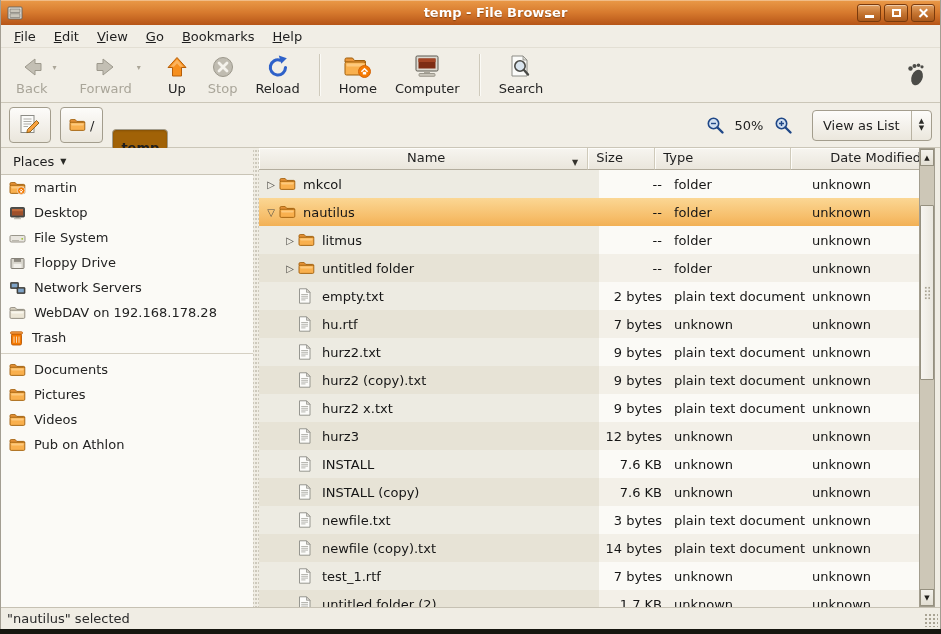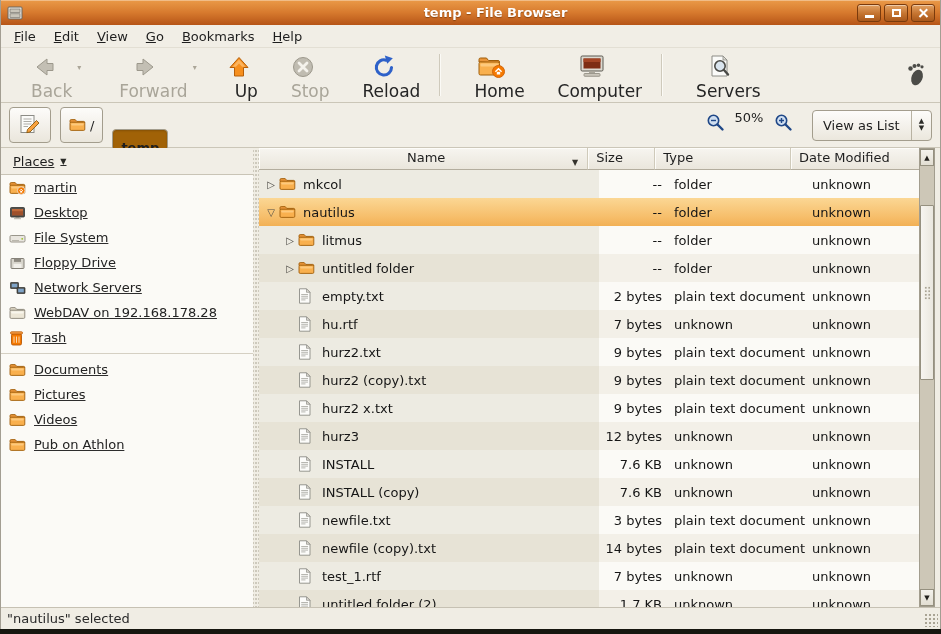--- a/index.html
+++ b/index.html
@@ -25,57 +25,57 @@
 
   
   .menubar { position:absolute; left:0; top:25px; right:0; height:23px; background:#f1eee6; display:flex; align-items:center; padding-left:4px; border-bottom:1px solid #e3dfd4; }
   .mi { padding:2px 9px; color:#1e1e1e; }
   .mi u { text-decoration:underline; }
 
   
   .toolbar { position:absolute; left:0; top:48px; right:0; height:55px; background:#f1eee6; border-bottom:1px solid #cbc6b8; display:flex; align-items:flex-start; padding:4px 6px 0 6px; }
   .tbtn { display:flex; flex-direction:column; align-items:center; justify-content:flex-start; padding:1px 9px; min-width:44px; }
   .tbtn .ticon { height:27px; display:flex; align-items:center; }
-  .tbtn .tlabel { font-size:17px; color:#252525; margin-top:1px; white-space:nowrap;margin-left:15px; }
+  .tbtn .tlabel { font-size:13px; color:#252525; margin-top:1px; white-space:nowrap; }
   .tbtn.disabled .tlabel { color:#a9a599; }
   .tdrop { width:14px; display:flex; align-items:flex-end; height:30px; margin:0 4px 0 -4px; font-size:8px; color:#aba698; padding-bottom:10px; }
   .tsep { width:1px; height:42px; background:#cfcabc; margin:2px 10px 0 10px; box-shadow:1px 0 0 #fbfaf6; }
   .throbber { position:absolute; right:9px; top:11px; }
 
   
   .locationbar { position:absolute; left:0; top:103px; right:0; height:45px; background:#f1eee6; border-bottom:1px solid #cbc6b8; display:flex; align-items:center; padding:0 8px; }
   .locbtn { height:36px; border:1px solid #a39d8d; border-radius:4px; background:linear-gradient(180deg,#fdfcfa,#eae6dc); display:flex; align-items:center; justify-content:center; gap:4px; padding:0 8px; margin-right:9px; font-family:inherit; font-size:13px; color:#1e1e1e; }
   .locbtn.pressed { background:#a16207; box-shadow:inset 0 1px 2px rgba(0,0,0,.18); font-weight:bold;margin-top:44px; }
-  .loc-right { margin-left:auto; display:flex; }
+  .loc-right { margin-left:auto; display:flex; align-items:center; }
   .zbtn { width:26px; height:26px; display:flex; align-items:center; justify-content:center; }
   .zoom-level { width:42px; text-align:center; font-size:13px; color:#1e1e1e; }
   .view-combo { margin-left:16px; width:120px; height:31px; border:1px solid #a39d8d; border-radius:4px; background:linear-gradient(180deg,#fdfcfa,#ebe7dd); display:flex; align-items:center; }
   .view-combo .vlabel { flex:1; padding-left:10px; font-size:13px; color:#1e1e1e; }
   .view-combo .vspin { width:20px; height:100%; border-left:1px solid #b8b2a2; display:flex; flex-direction:column; align-items:center; justify-content:center; font-size:7px; line-height:7px; color:#2a2a26; }
 
   
   .main { position:absolute; left:0; top:148px; right:0; height:459px; }
-  .sidebar { position:absolute; left:0; top:0; width:300px; height:100%; background:#fbfaf6;text-decoration:underline; }
+  .sidebar { position:absolute; left:0; top:0; width:300px; height:100%; background:#fbfaf6; }
   .side-header { height:27px; background:#f1eee6; border-bottom:1px solid #c9c4b6; display:flex; align-items:center; padding:0 6px; }
   .places-btn { display:flex; align-items:center; gap:6px; padding:2px 6px; border-radius:3px; color:#1e1e1e; }
   .places-btn .caret { font-size:8px; color:#2a2a26; }
   .side-close { margin-left:auto; width:15px; height:15px; border-radius:2px; border:1px solid #b23c00; background:linear-gradient(180deg,#fa8532,#e4570a); color:#fff; font-weight:bold; font-size:12px; line-height:12px; text-align:center; }
   .side-item { height:25px; display:flex; align-items:center; gap:8px; padding-left:8px; color:#232323; }
   .side-sep { border-top:1px solid #d5d0c3; margin:3px 0; }
   .splitter { position:absolute; left:252px; top:0; width:6px; height:100%; background:#f0ede4;
     background-image:radial-gradient(#a9a494 0.8px, transparent 0.9px); background-size:3px 4px; background-position:center 205px; background-repeat:repeat; }
   .splitter { background-image:radial-gradient(#a9a494 0.8px, transparent 0.9px), linear-gradient(#f0ede4,#f0ede4); background-size:3px 4px, 100% 100%; }
 
   .listpane { position:absolute; left:258px; right:0; top:0; height:100%; background:#f0ede4; }
   .list-header { display:flex; height:22px; width:662px; }
   .hcell { background:linear-gradient(180deg,#f7f5f0,#eae6dc); border-right:1px solid #cfcaba; border-bottom:1px solid #b3ad9e; box-shadow:inset 1px 1px 0 #fdfcf9; line-height:20px; padding-left:8px; font-size:13px; color:#1e1e1e; position:relative; white-space:nowrap; overflow:hidden; }
   .hcell.c-name { width:340px; padding-left:6px;text-align:center; }
   .hcell.c-size { width:69px; }
   .hcell.c-type { width:140px; }
-  .hcell.c-date { width:134px; border-right:none; }
+  .hcell.c-date { width:134px; border-right:none;text-align:right; }
   .sort-arrow { position:absolute; right:9px; top:5px; font-size:8px; color:#35332d; }
 
   .rows { width:662px; height:437px; overflow:hidden; }
   .frow { display:flex; height:28px; }
   .cell { display:flex; align-items:center; font-size:13px; color:#161616; white-space:nowrap; overflow:hidden; }
   .c1 { width:340px; } .c2 { width:69px; justify-content:flex-end; padding-right:6px; } .c3 { width:140px; padding-left:6px; } .c4 { width:113px; padding-left:4px; }
   .frow.even .c1 { background:#edebe2; } .frow.even .c2,.frow.even .c3,.frow.even .c4 { background:#fbfaf6; }
   .frow.odd  .c1 { background:#e7e3d6; } .frow.odd  .c2,.frow.odd  .c3,.frow.odd  .c4 { background:#f3f0e8; }
   .frow.sel .c1,.frow.sel .c2,.frow.sel .c3,.frow.sel .c4 { background:linear-gradient(180deg,#fbd794 0%,#f6bd69 70%,#f2b055 100%); }
   .expander { width:16px; text-align:center; font-size:10px; color:#4c4a44; flex:none; }
@@ -220,21 +220,21 @@
         <span class="ticon">
           <span class="icon ">
             <svg width="28" height="26" viewBox="0 0 28 26">
               <path d="M5 2 H16 L20 6 V22 H5 Z" fill="#fbfbf9" stroke="#8c8c86" stroke-width="1"></path>
               <path d="M16 2 L20 6 H16 Z" fill="#dedcd4" stroke="#8c8c86" stroke-width="0.8"></path>
               <circle cx="13" cy="12" r="5.2" fill="rgba(190,210,230,0.55)" stroke="#4a4a46" stroke-width="1.6"></circle>
               <path d="M17 16 L21 20.5" stroke="#4a4a46" stroke-width="2.4" stroke-linecap="round"></path>
             </svg>
           </span>
         </span>
-        <span class="tlabel">Servers</span>
+        <span class="tlabel">Search</span>
       </div>
       <div class="throbber icon">
         <svg width="30" height="30" viewBox="0 0 30 30">
           <ellipse cx="16" cy="18.5" rx="5.5" ry="8" transform="rotate(22 16 18.5)" fill="#4c4c48"></ellipse>
           <circle cx="9.5" cy="9.5" r="2.2" fill="#4c4c48"></circle>
           <circle cx="13.5" cy="7" r="2" fill="#4c4c48"></circle>
           <circle cx="17.5" cy="6.3" r="1.8" fill="#4c4c48"></circle>
           <circle cx="21" cy="7.8" r="1.6" fill="#4c4c48"></circle>
         </svg>
       </div>

